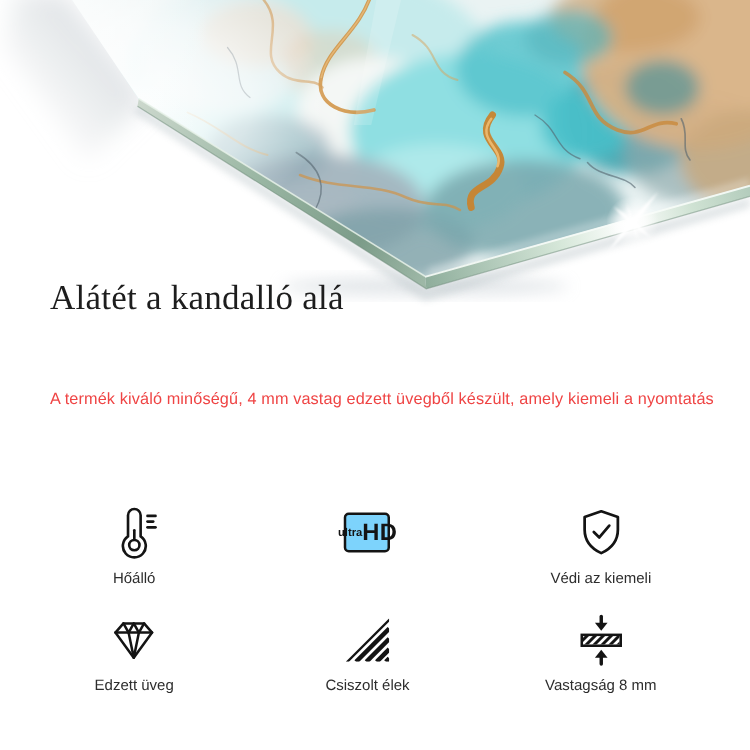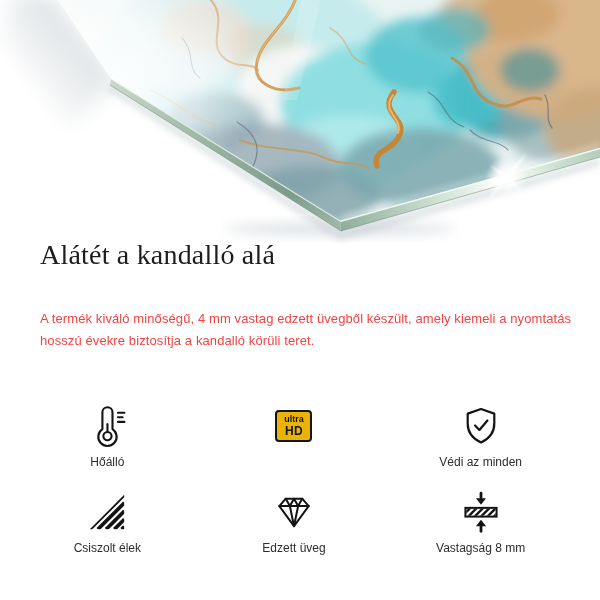--- a/index.html
+++ b/index.html
@@ -3,46 +3,46 @@
 <meta charset="utf-8">
 <style>
   html,body{margin:0;padding:0;}
   body{
     width:600px;height:600px;position:relative;overflow:hidden;
     background:#ffffff;
     font-family:"Liberation Sans","DejaVu Sans",sans-serif;
   }
   .hero{position:absolute;left:0;top:0;display:block;}
   .title{
-    position:absolute;left:40px;top:238px;margin:0;
+    position:absolute;left:40px;top:222px;margin:0;
     font-family:"Liberation Serif","DejaVu Serif",serif;
     font-weight:400;font-size:28px;line-height:33px;
     color:#1d1d1d;letter-spacing:.2px;
   }
   .title span{display:block;}
   .desc{
     position:absolute;left:40px;top:308px;margin:0;width:540px;
     font-size:13px;line-height:21.6px;color:#ef4444;letter-spacing:.1px;
   }
   .desc span{display:block;white-space:nowrap;}
   .features{
     position:absolute;left:14px;top:403px;width:560px;
     display:grid;grid-template-columns:repeat(3,1fr);row-gap:19px;
   }
   .feature{display:flex;flex-direction:column;align-items:center;}
   .feature .iconbox{height:46px;display:flex;align-items:center;justify-content:center;}
   .feature .label{margin-top:6px;font-size:12px;color:#2d2d2d;line-height:15px;text-align:right;}
   .ficon{display:block;}
   .uhd{
     border:2.6px solid #141414;border-radius:4px;width:33px;height:28px;
-    display:flex;flex-direction:column;align-items:center;justify-content:center;
-    line-height:1;color:#141414;background:#eab308;
+    display:flex;align-items:center;justify-content:center;
+    line-height:1;color:#141414;background:#7dd3fc;
   }
   .uhd .t{font-size:9px;font-weight:700;letter-spacing:0;}
-  .uhd .b{font-size:12px;font-weight:700;margin-top:1px;letter-spacing:.2px;text-align:right;}
+  .uhd .b{font-size:19px;font-weight:700;margin-top:1px;letter-spacing:.2px;text-align:right;}
 </style>
 </head>
 <body>
 
 <svg class="hero" width="600" height="246" viewBox="0 0 600 246" aria-hidden="true">
   <defs>
     <clipPath id="glassClip">
         <path d="M55 -4 H604 V152 L340 221 L111 79 Z"></path>
       </clipPath>
     <filter id="b1" x="-30%" y="-30%" width="160%" height="160%">
@@ -167,21 +167,20 @@
     <circle r="2.6" fill="#ffffff"></circle>
   </g>
 </svg>
 
 <h1 class="title">
   <span>Alátét a kandalló alá</span>
 </h1>
 
 <p class="desc">
   <span>A termék kiváló minőségű, 4 mm vastag edzett üvegből készült, amely kiemeli a nyomtatás</span>
-  <span>hosszú évekre biztosítja a kandalló körüli teret.</span>
 </p>
 
 <div class="features">
 
   <div class="feature">
     <div class="iconbox">
       <svg class="ficon" width="44" height="44" viewBox="0 0 48 48">
         <g fill="none" stroke="#141414" stroke-width="2.3" stroke-linecap="round" stroke-linejoin="round">
           <path d="M19 9 a5.5 5.5 0 0 1 11 0 v18.4 a10 10 0 1 1 -11 0 Z"></path>
           <circle cx="24.5" cy="35" r="4.5"></circle>
@@ -206,21 +205,35 @@
 
   <div class="feature">
     <div class="iconbox">
       <svg class="ficon" width="44" height="44" viewBox="0 0 48 48">
         <g fill="none" stroke="#141414" stroke-width="2.4" stroke-linecap="round" stroke-linejoin="round">
           <path d="M24 5.5 L38.5 10.5 V21.5 C38.5 31.5 32 38.2 24 42 C16 38.2 9.5 31.5 9.5 21.5 V10.5 Z"></path>
           <path d="M17.5 23.5 l4.8 4.8 L31 18"></path>
         </g>
       </svg>
     </div>
-    <div class="label">Védi az minden</div>
+    <div class="label">Védi az kiemeli</div>
+  </div>
+
+  <div class="feature">
+    <div class="iconbox">
+      <svg class="ficon" width="44" height="44" viewBox="0 0 48 48">
+        <g fill="none" stroke="#141414" stroke-width="2.2" stroke-linejoin="round" stroke-linecap="round">
+          <path d="M15 9.5 H33 L40 17.5 L24 39.5 L8 17.5 Z"></path>
+          <path d="M8 17.5 H40"></path>
+          <path d="M15 9.5 L19.5 17.5 L24 9.5 L28.5 17.5 L33 9.5"></path>
+          <path d="M19.5 17.5 L24 39.5 L28.5 17.5"></path>
+        </g>
+      </svg>
+    </div>
+    <div class="label">Edzett üveg</div>
   </div>
 
   <div class="feature">
     <div class="iconbox">
       <svg class="ficon" width="44" height="44" viewBox="0 0 48 48">
         <defs>
             <clipPath id="clipTri">
               <polygon points="5,43 43,5 43,43"></polygon>
             </clipPath>
           </defs>
@@ -232,34 +245,20 @@
           <line x1="40" y1="43" x2="43" y2="40"></line>
         </g>
       </svg>
     </div>
     <div class="label">Csiszolt élek</div>
   </div>
 
   <div class="feature">
     <div class="iconbox">
       <svg class="ficon" width="44" height="44" viewBox="0 0 48 48">
-        <g fill="none" stroke="#141414" stroke-width="2.2" stroke-linejoin="round" stroke-linecap="round">
-          <path d="M15 9.5 H33 L40 17.5 L24 39.5 L8 17.5 Z"></path>
-          <path d="M8 17.5 H40"></path>
-          <path d="M15 9.5 L19.5 17.5 L24 9.5 L28.5 17.5 L33 9.5"></path>
-          <path d="M19.5 17.5 L24 39.5 L28.5 17.5"></path>
-        </g>
-      </svg>
-    </div>
-    <div class="label">Edzett üveg</div>
-  </div>
-
-  <div class="feature">
-    <div class="iconbox">
-      <svg class="ficon" width="44" height="44" viewBox="0 0 48 48">
         <defs>
             <clipPath id="clipBar">
               <rect x="8" y="20.5" width="32" height="7.5"></rect>
             </clipPath>
           </defs>
         <g stroke="#141414" stroke-linecap="round">
           <line x1="24" y1="3.5" x2="24" y2="9.5" stroke-width="3"></line>
           <line x1="24" y1="45" x2="24" y2="39" stroke-width="3"></line>
         </g>
         <polygon points="18.5,9 29.5,9 24,16" fill="#141414"></polygon>

